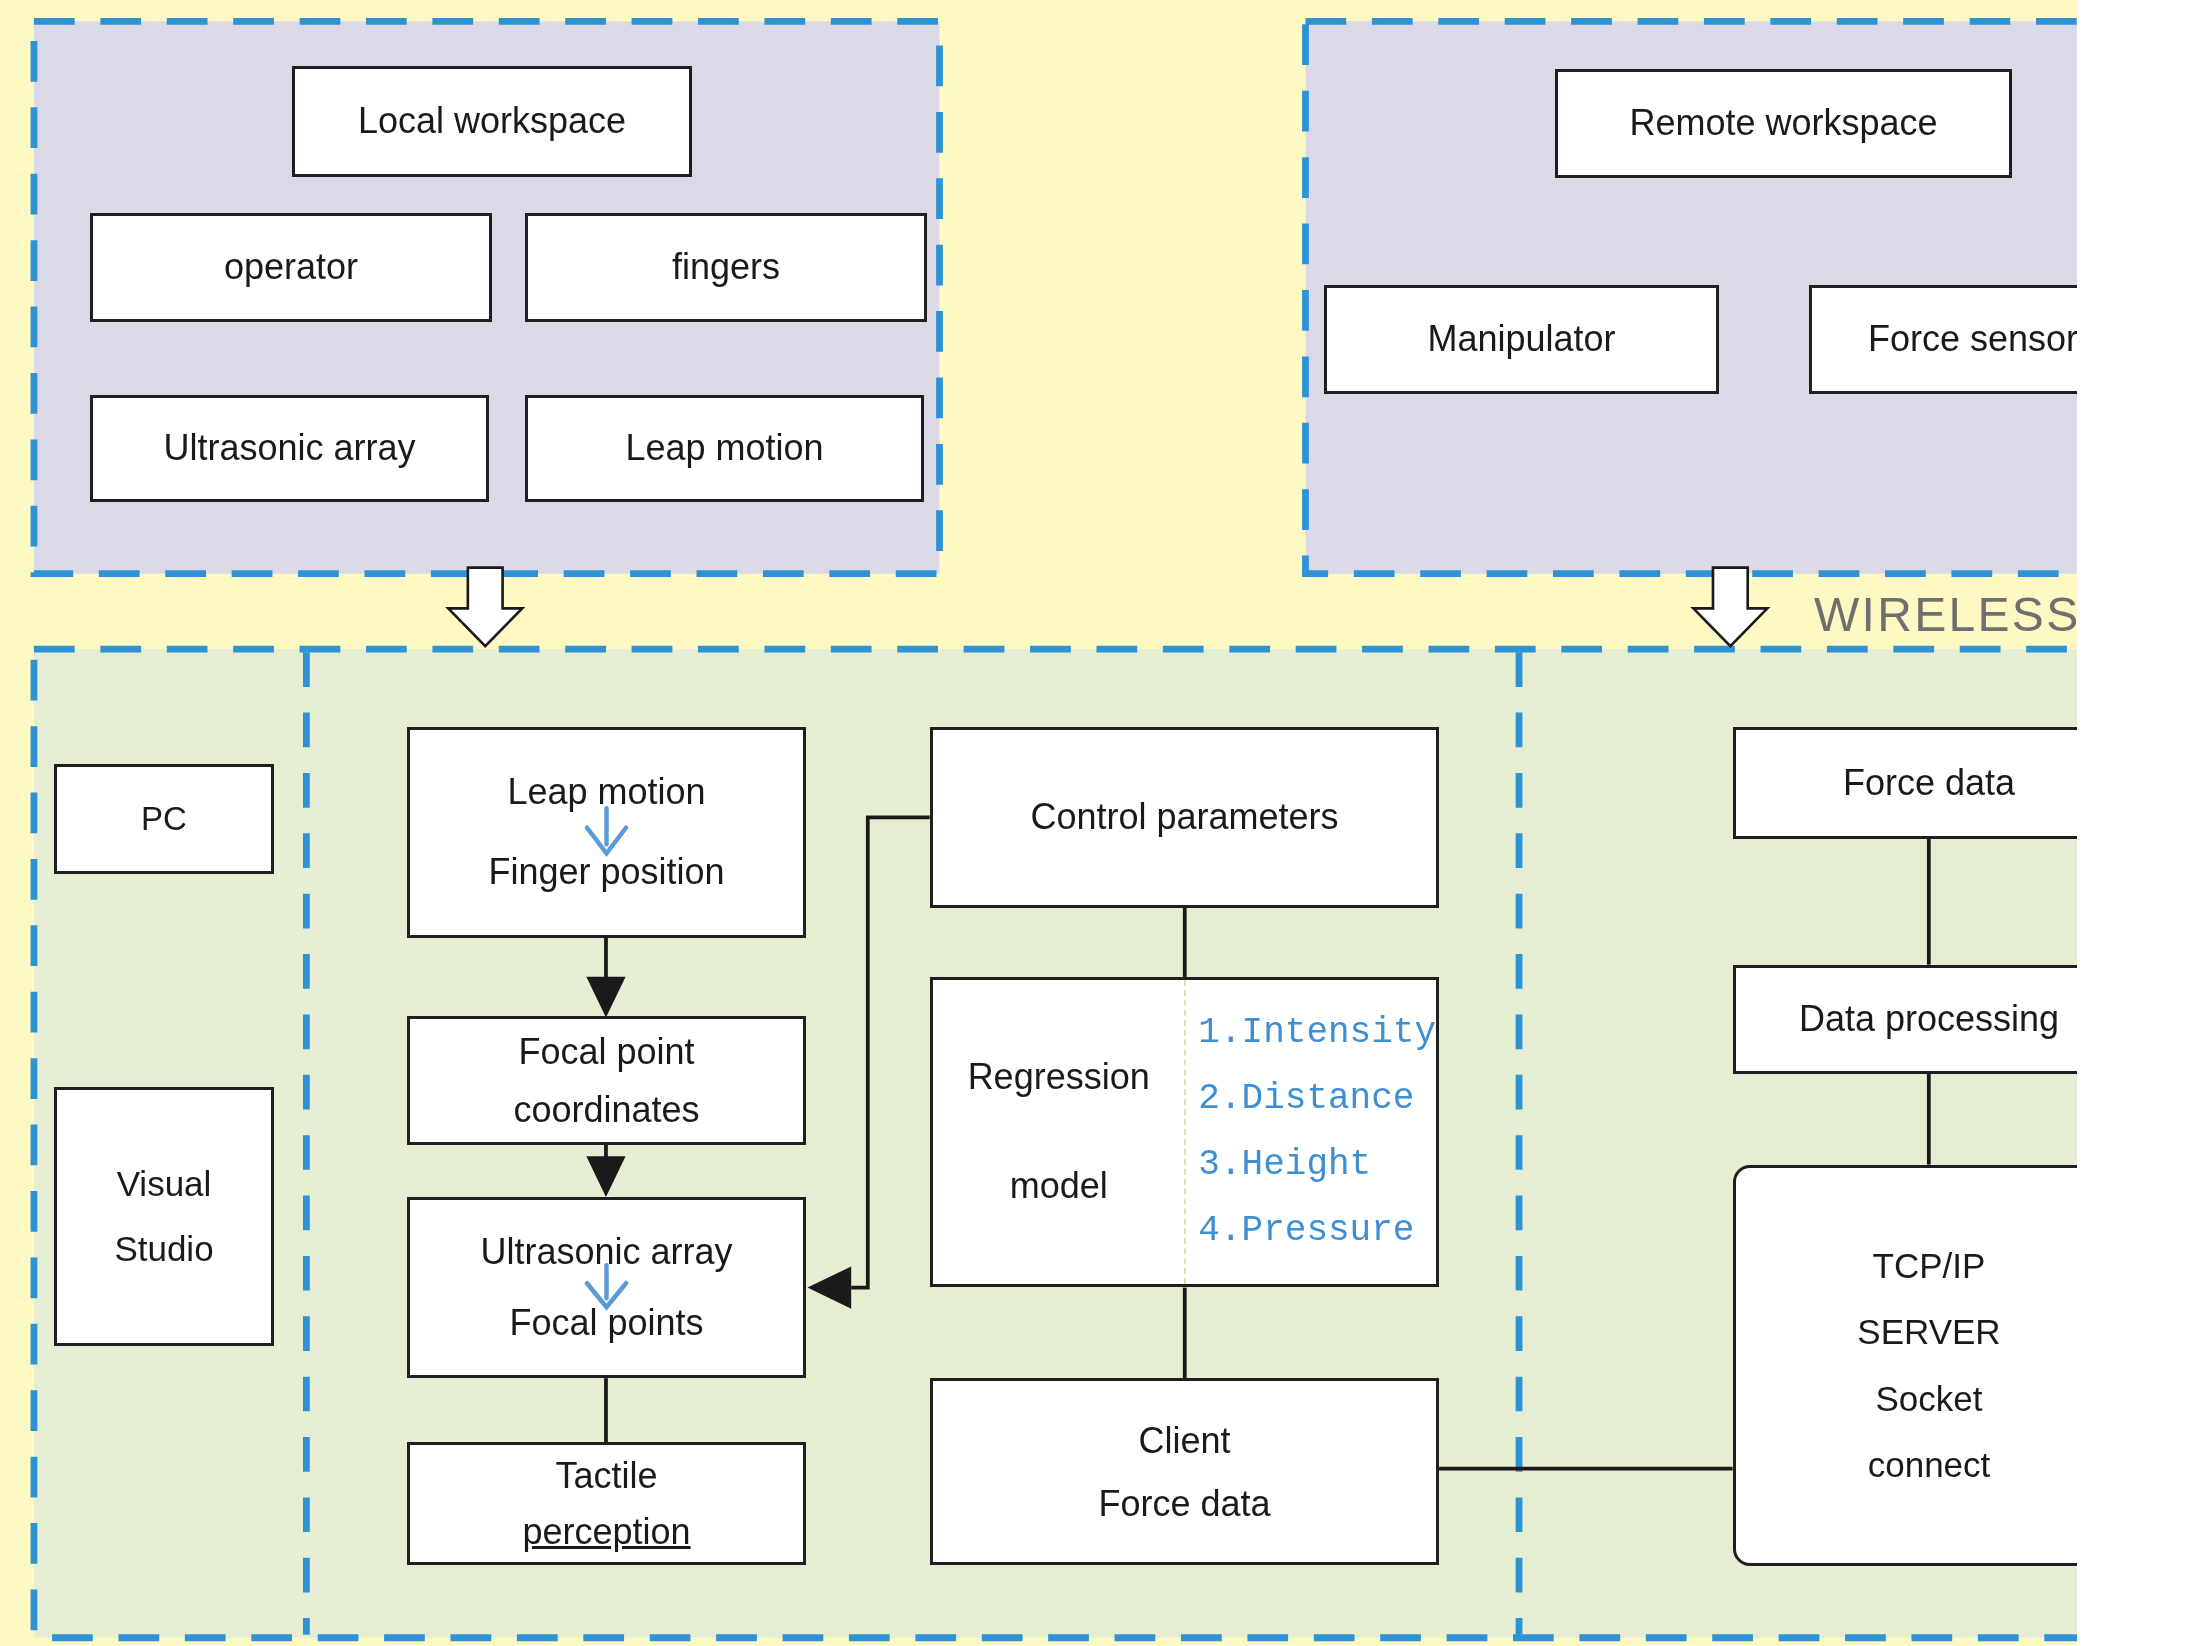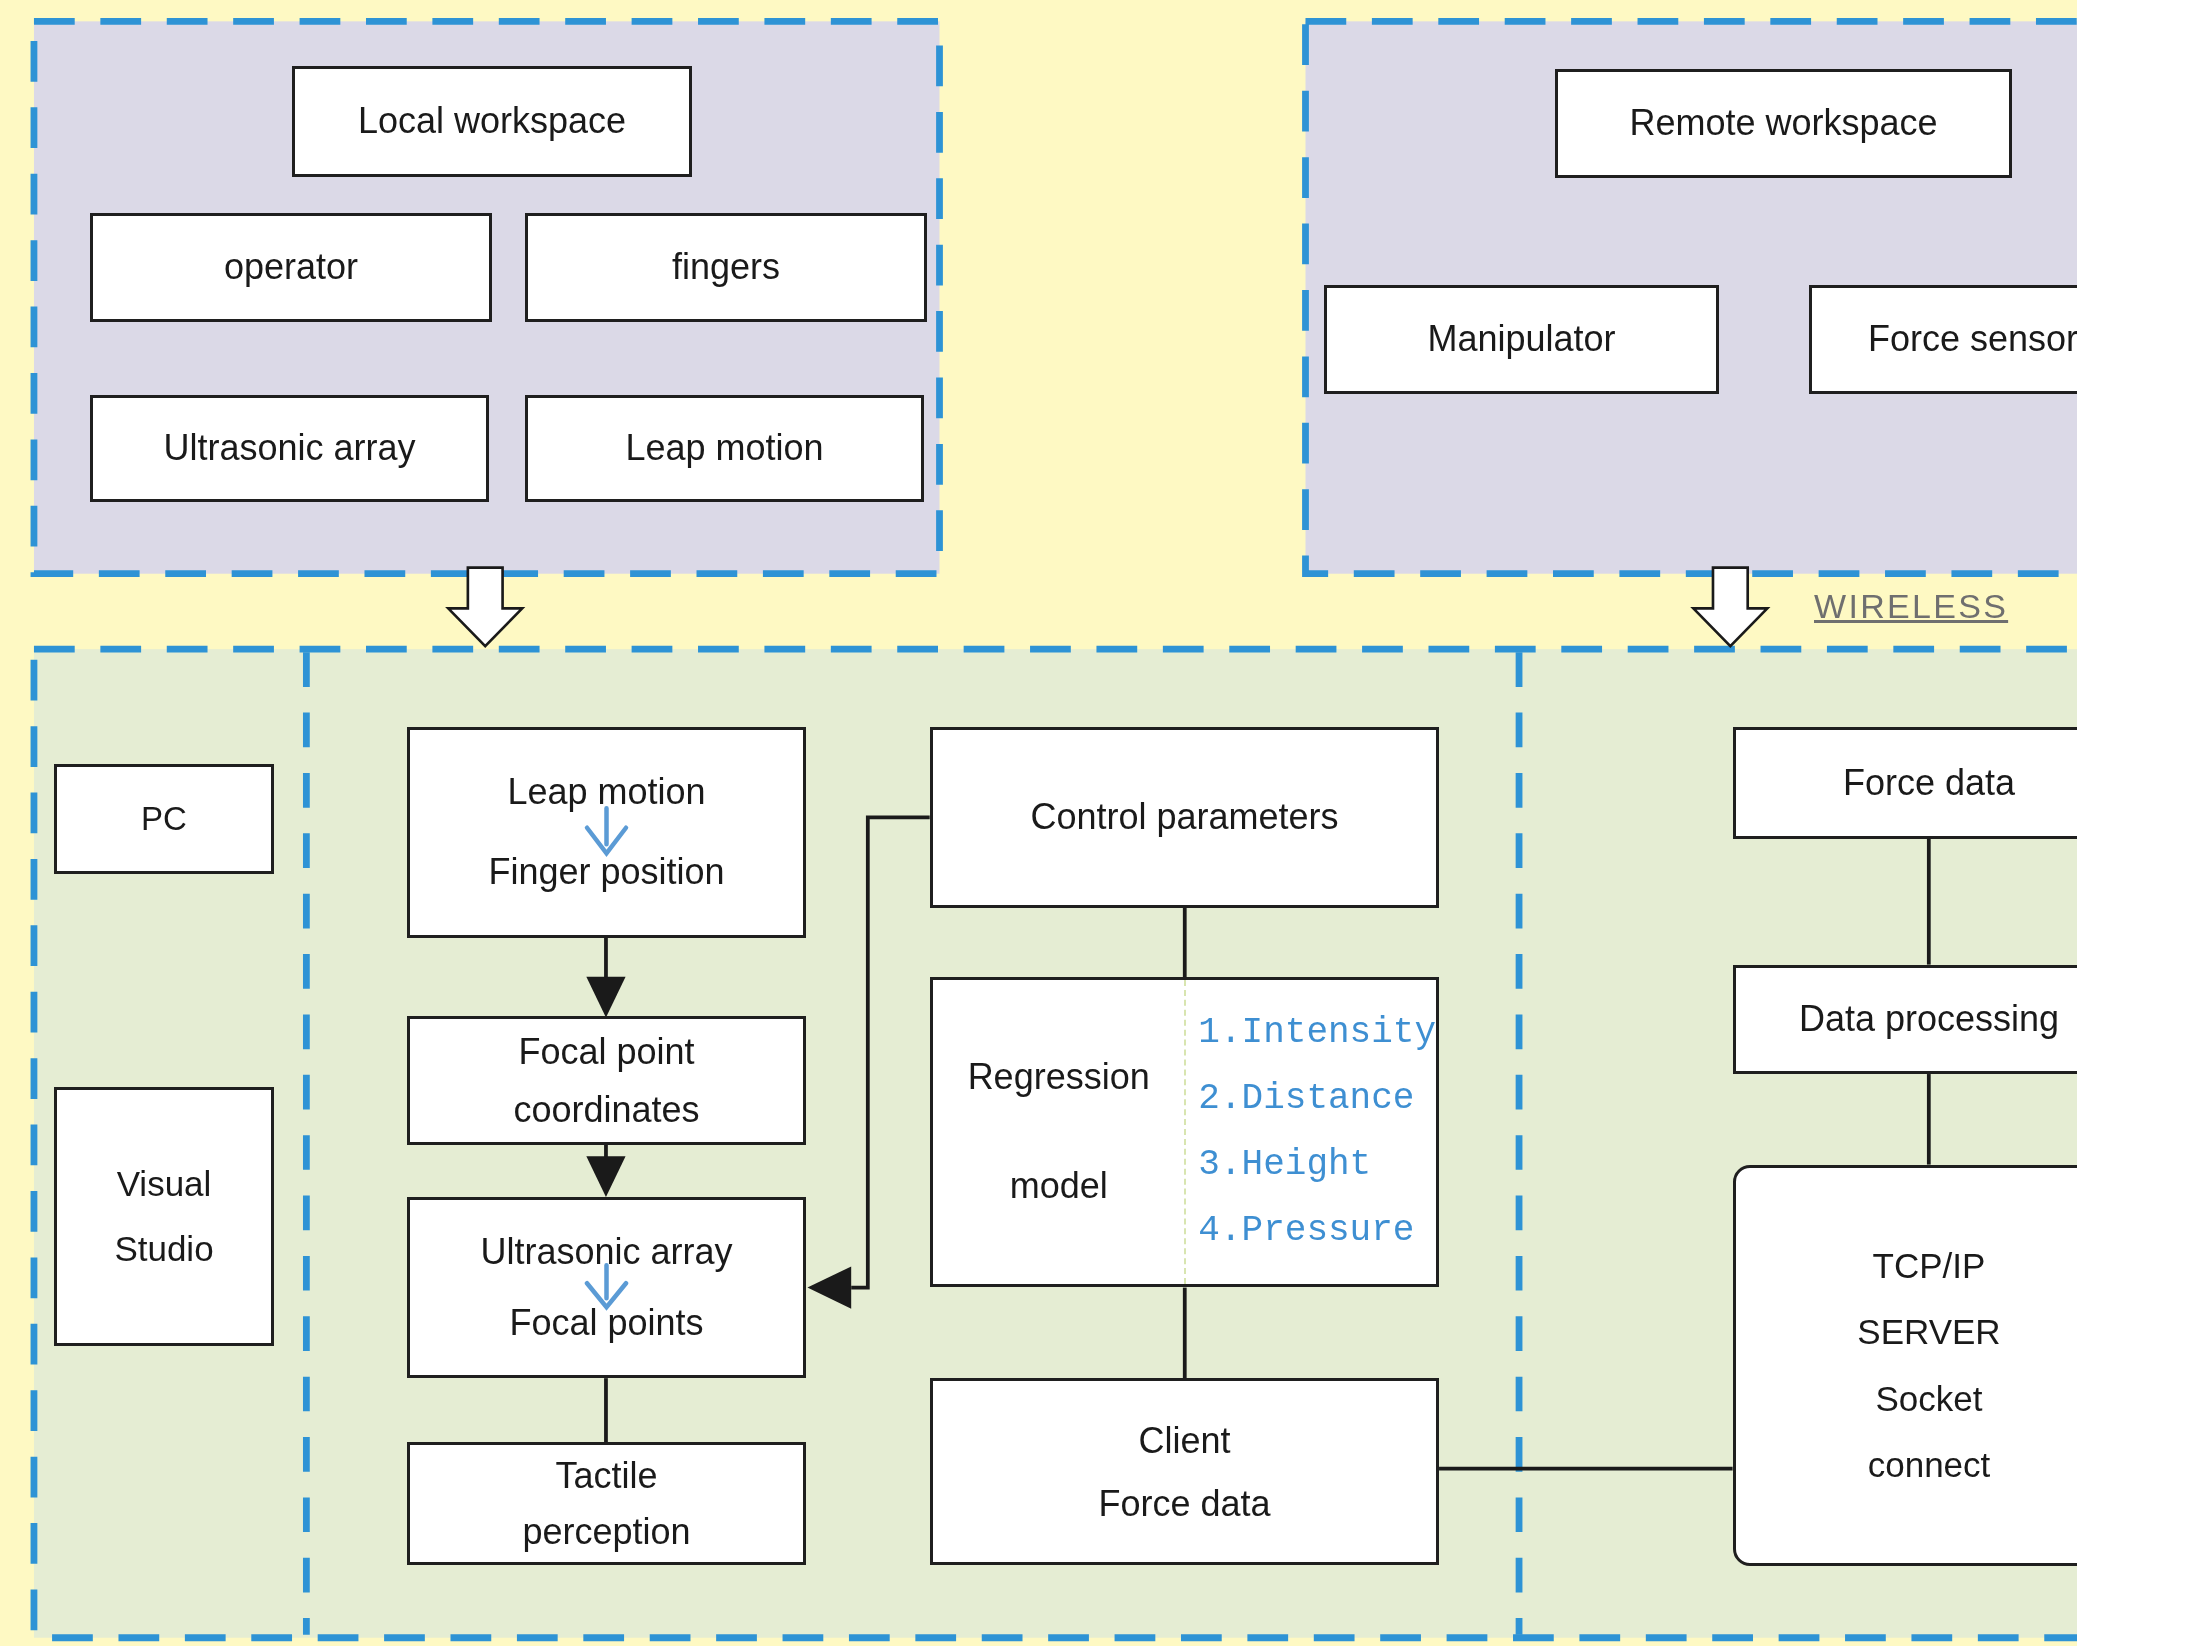--- a/index.html
+++ b/index.html
@@ -68,25 +68,24 @@
   .blue-down-arrow path {
     stroke: var(--blue-accent-light, #5b9bd5);
     stroke-width: 6;
     fill: none;
     stroke-linecap: round;
   }
   .wireless {
     position: absolute;
     left: 1814px; top: 587px;
     width: 226px; height: 44px;
-    font-size: 34px;
+    font-size: 48px;
     letter-spacing: 2.3px;
     color: var(--wireless-gray, #6f6f6f);
     white-space: nowrap;
-    text-decoration: underline;
   }
   
   .regression-box {
     flex-direction: row;
     align-items: stretch;
     justify-content: flex-start;
     padding: 0;
   }
   .regression-left {
     width: 266px;
@@ -199,21 +198,21 @@
   <div class="box" style="left:407px; top:1197px; width:399px; height:181px;">
     <span class="line">Ultrasonic array</span>
     <svg class="blue-down-arrow" style="margin:-13.6px 0 -12px 0;" width="57" height="50" viewBox="0 0 76 66">
       <path d="M38,4 L38,48 M12,28 L38,60 L64,28"></path>
     </svg>
     <span class="line">Focal points</span>
   </div>
 
   <div class="box" style="left:407px; top:1442px; width:399px; height:123px; line-height:1.55;">
     <span class="line" style="line-height:1.55;">Tactile</span>
-    <span class="line" style="line-height:1.55;">perception</span>
+    <span class="line" style="line-height:1.55;text-decoration:underline;">perception</span>
   </div>
 
   <div class="box" style="left:930px; top:727px; width:509px; height:181px;">
     <span class="line">Control parameters</span>
   </div>
 
   <div class="box regression-box" style="left:930px; top:977px; width:509px; height:310px;">
     <div class="regression-left">
       <span class="line">Regression</span>
       <span class="line">model</span>

